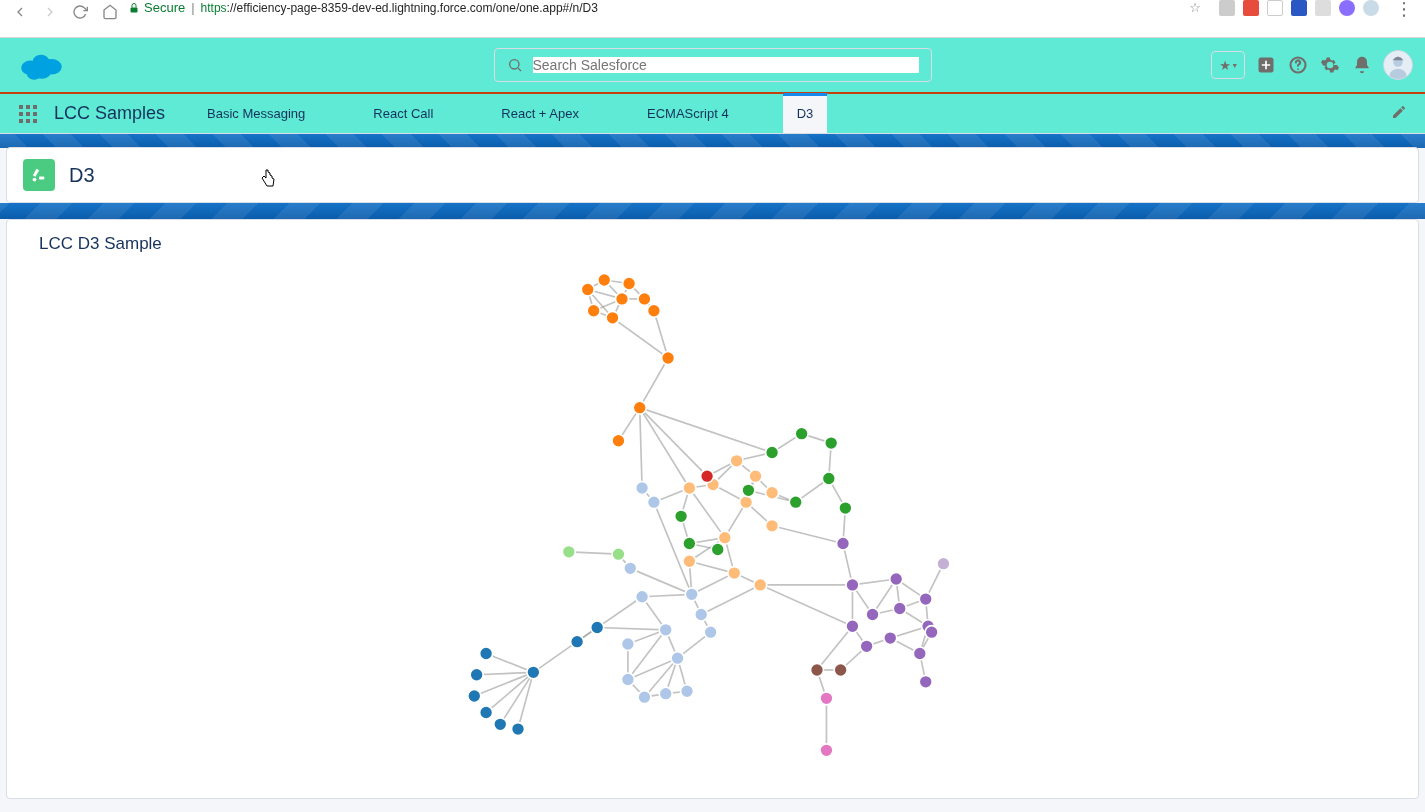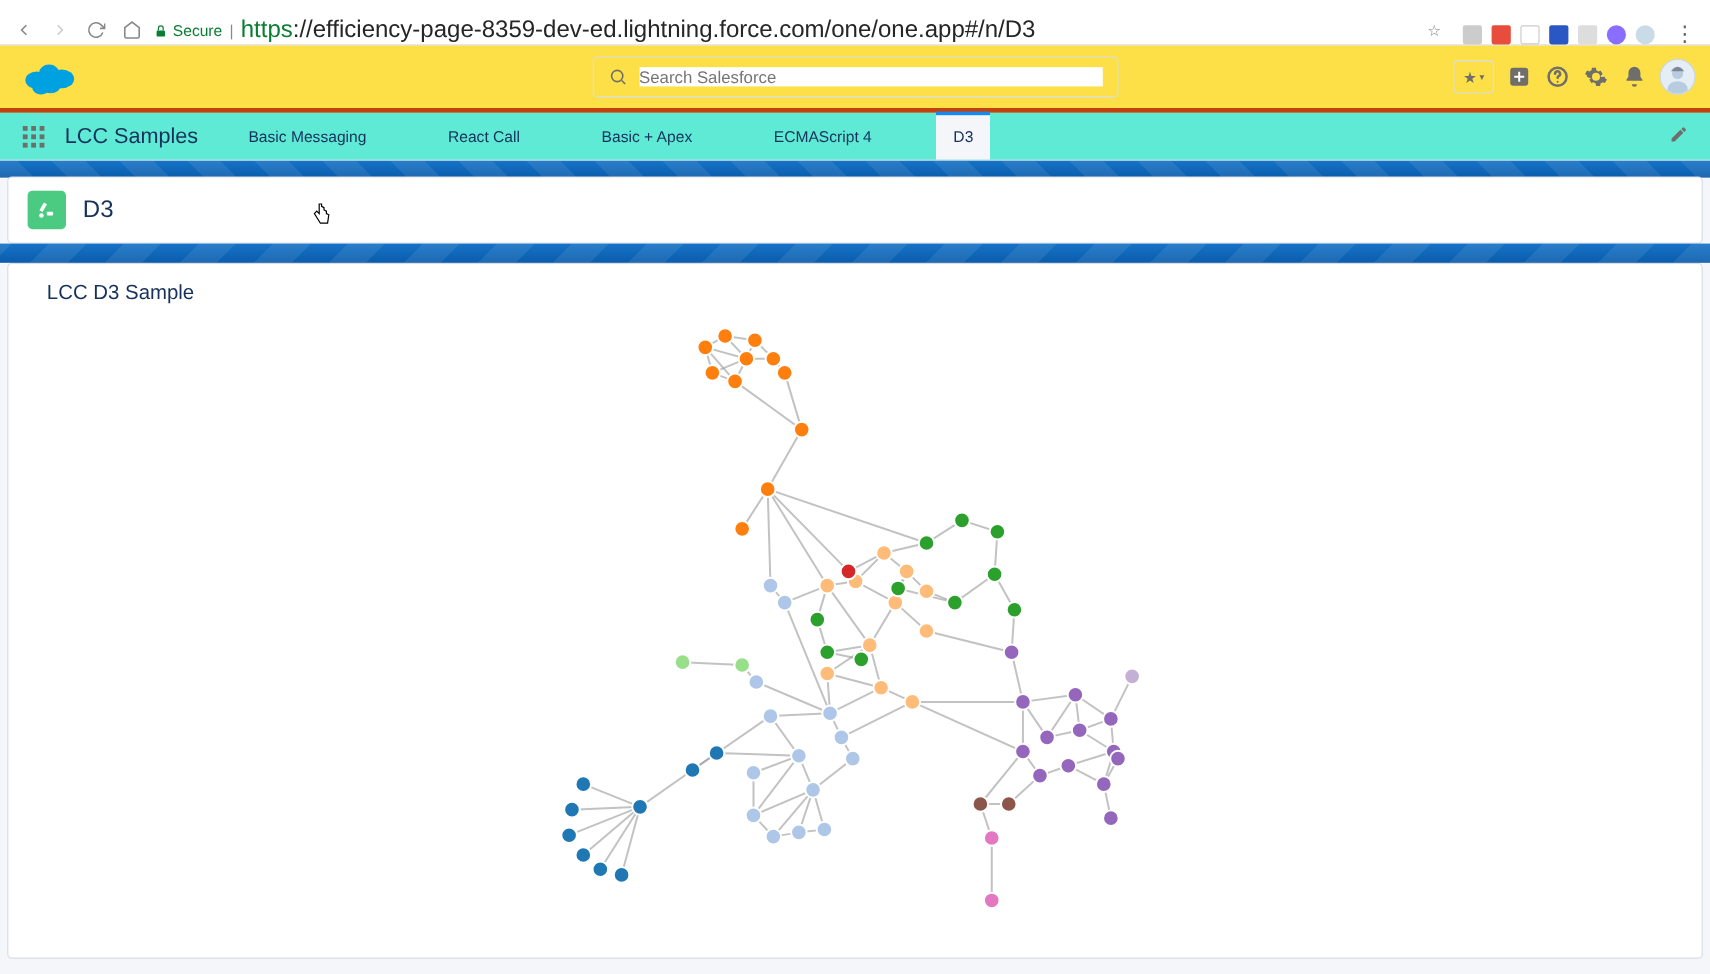--- a/index.html
+++ b/index.html
@@ -1,32 +1,32 @@
 <!DOCTYPE html>
 <html><head>
 <meta charset="utf-8">
 <style>
 * { box-sizing: border-box; margin: 0; padding: 0; }
 body { font-family: -apple-system, BlinkMacSystemFont, "Segoe UI", sans-serif; font-size: 13px; color: #333; background: #f4f6f9; width: 1425px; height: 812px; overflow: hidden; }
 
 
-.browser-chrome { height: 38px; background: #fff; border-bottom: 1px solid #d8d8d8; display: flex; align-items: flex-end; padding: 0 8px; gap: 6px; }
+.browser-chrome { height: 38px; background: #fff; border-bottom: 1px solid #d8d8d8; display: flex; align-items: flex-start; padding: 0 8px; gap: 6px; }
 .nav-btn { width: 24px; height: 24px; display: flex; align-items: center; justify-content: center; color: #888; }
 .nav-btn.disabled { color: #ccc; }
 .addr-lock { color: #0a7d32; font-size: 13px; display: flex; align-items: center; gap: 4px; }
-.addr-url { color: #262626; font-size: 20px; flex: 0 0 auto; }
+.addr-url { color: #262626; font-size: 12px; flex: 0 0 auto; }
 .addr-url .https { color: #0a7d32; }
 .addr-bar { flex: 1; display: flex; align-items: center; gap: 6px; }
 .addr-star { color: #888; margin-left: auto; padding: 0 6px; }
 .ext-icons { display: flex; align-items: center; gap: 8px; padding: 0 6px; }
 .ext-icon { width: 16px; height: 16px; border-radius: 2px; }
 .menu-dots-v { color: #666; font-size: 18px; line-height: 1; padding: 0 4px; }
 
 
-.sf-header { height: 56px; background: #fde047; border-bottom: 4px solid #c2410c; display: flex; align-items: center; padding: 0 12px; position: relative; }
+.sf-header { height: 56px; background: #5eead4; border-bottom: 2px solid #c2410c; display: flex; align-items: center; padding: 0 12px; position: relative; }
 .sf-logo { width: 52px; height: 36px; margin-left: 4px; }
 .sf-search { position: absolute; left: 50%; transform: translateX(-50%); width: 438px; height: 34px; border: 1px solid #d8dde6; border-radius: 4px; display: flex; align-items: center; padding: 0 12px; color: #5a6874; }
 .sf-search input { border: none; outline: none; font-size: 14px; flex: 1; margin-left: 10px; color: #5a6874; }
 .sf-header-right { margin-left: auto; display: flex; align-items: center; gap: 10px; }
 .fav-btn { width: 34px; height: 28px; border: 1px solid #d8dde6; border-radius: 4px; display: flex; align-items: center; justify-content: center; color: #706e6b; }
 .hdr-icon { width: 22px; height: 22px; color: #706e6b; display: flex; align-items: center; justify-content: center; }
 .avatar { width: 30px; height: 30px; border-radius: 50%; background: #e5edf5; border: 1px solid #c9d7e6; display: flex; align-items: center; justify-content: center; overflow: hidden; }
 
 
 .sf-nav { height: 40px; background: #5eead4; border-bottom: 1px solid #d8dde6; display: flex; align-items: center; padding: 0 8px; position: relative; }
@@ -176,21 +176,21 @@
       <span></span>
       <span></span>
       <span></span>
       <span></span>
       <span></span>
     </div>
   <div class="app-name">LCC Samples</div>
   <div class="nav-tabs" id="nav-tabs">
       <div class="nav-tab">Basic Messaging</div>
       <div class="nav-tab">React Call</div>
-      <div class="nav-tab">Basic + Apex</div>
+      <div class="nav-tab">React + Apex</div>
       <div class="nav-tab">ECMAScript 4</div>
       <div class="nav-tab active">D3</div>
     </div>
   <div class="edit-pen"><svg width="16" height="16" viewBox="0 0 24 24" fill="#706e6b">
         <path d="M3 17.25V21h3.75L17.81 9.94l-3.75-3.75L3 17.25zM20.71 7.04a1 1 0 000-1.41l-2.34-2.34a1 1 0 00-1.41 0l-1.83 1.83 3.75 3.75 1.83-1.83z"></path>
       </svg></div>
 </div>
 
 <div class="blue-band"></div>
 

